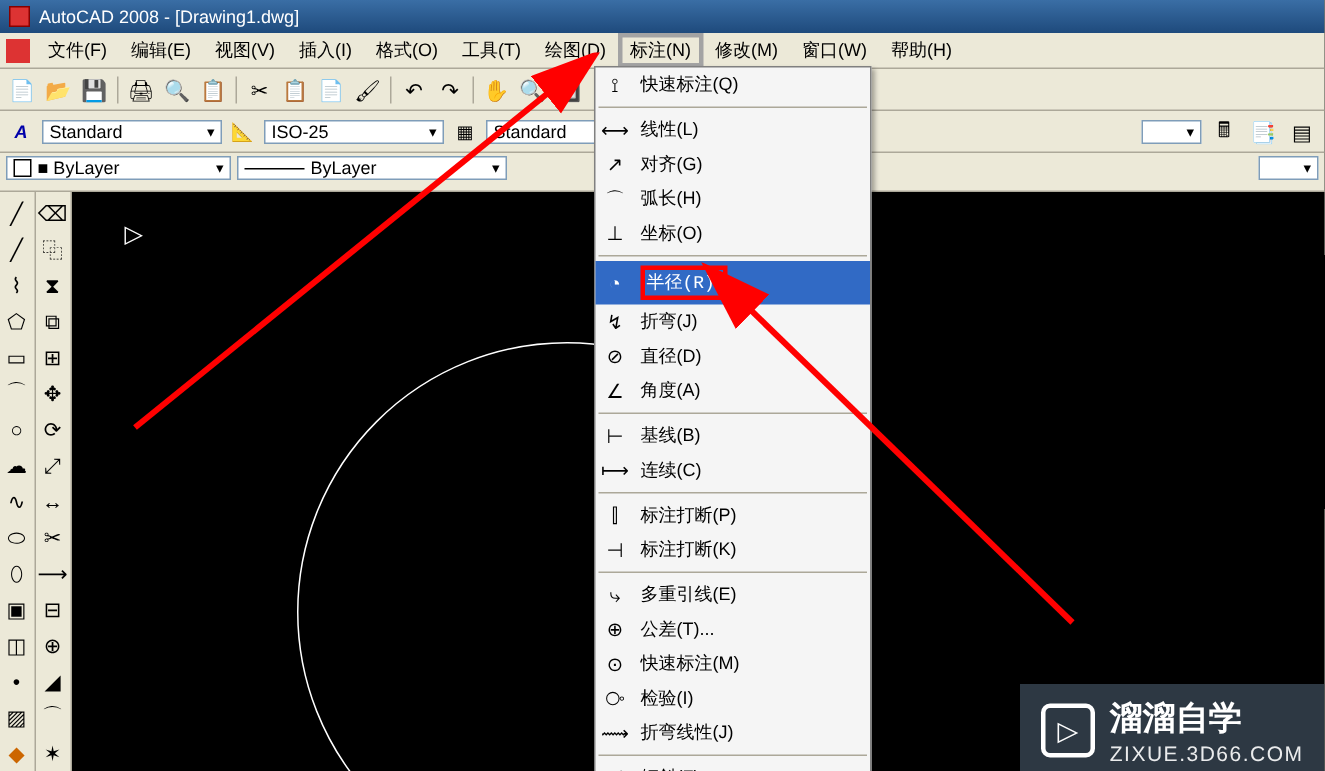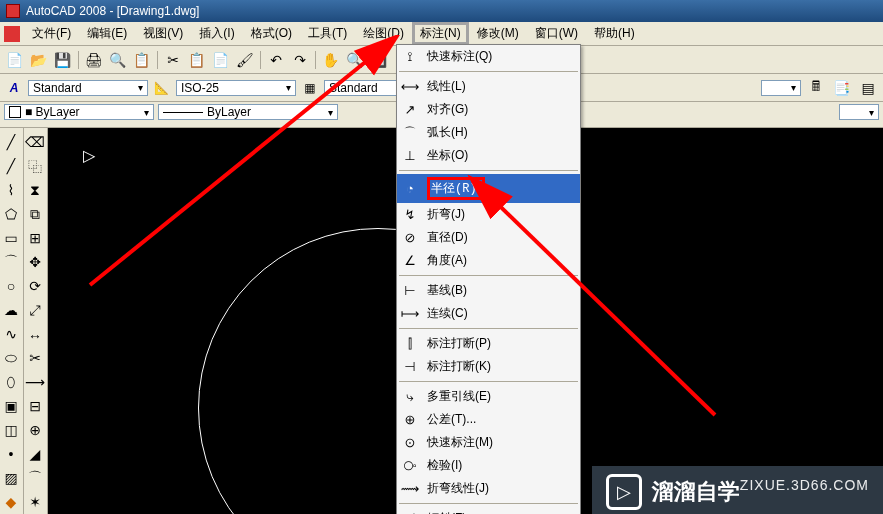--- a/index.html
+++ b/index.html
@@ -38,21 +38,21 @@
 .dropdown .mi.selected { background: #316ac5; color: #fff; }
 .dropdown .mi-icon { width: 18px; height: 16px; display: flex; align-items: center; justify-content: center; font-size: 13px; }
 .dropdown .mi-sep { height: 1px; background: #aca899; margin: 3px 2px; }
 .dropdown .highlighted-mi { border: 3px solid #ff0000; padding: 0px 5px 0px 1px; font-family: Liberation Mono, monospace; }
 
 .red-arrow1 { position: absolute; z-index: 200; }
 .red-arrow2 { position: absolute; z-index: 200; }
 
 .watermark { position: absolute; right: 0; bottom: 0; background: rgba(60,75,90,0.75); color: #fff; padding: 8px 14px 4px 14px; display: flex; align-items: center; gap: 10px; z-index: 150; }
 .watermark .play { width: 36px; height: 36px; border: 3px solid #fff; border-radius: 6px; display: flex; align-items: center; justify-content: center; font-size: 18px; }
-.watermark .wm-text { display: flex; flex-direction: row; }
+.watermark .wm-text { display: flex; flex-direction: column; }
 .watermark .wm-main { font-size: 22px; font-weight: bold; }
 .watermark .wm-sub { font-size: 14px; letter-spacing: 1px; opacity: 0.9; }
 
 svg { display: block; }
 </style>
 </head>
 <body>
 
 <div class="titlebar">
   <div class="icon"></div>

